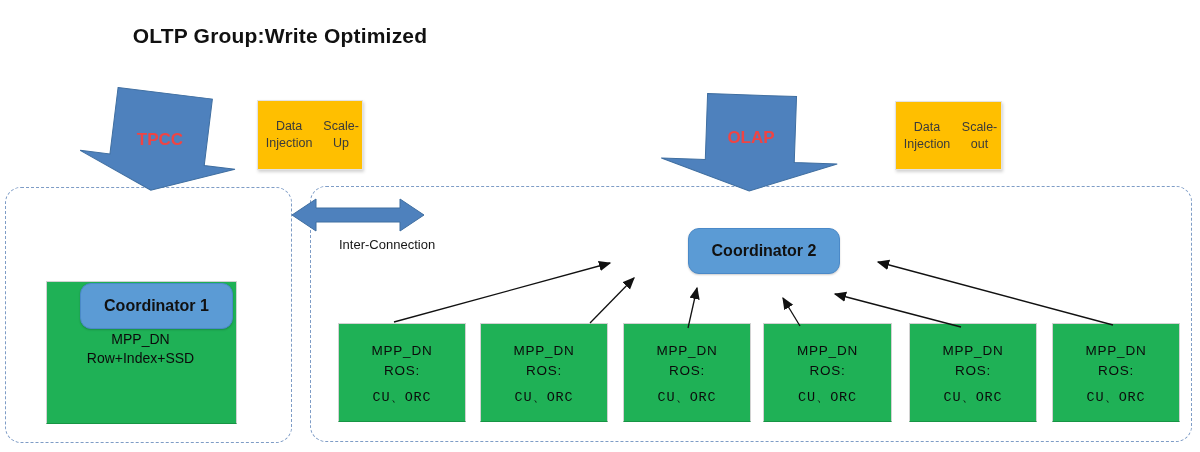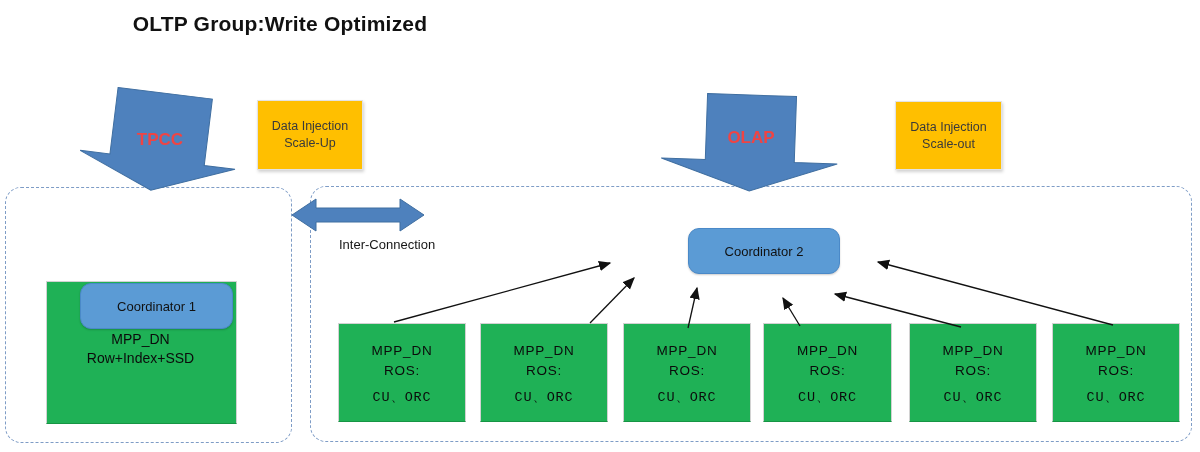--- a/index.html
+++ b/index.html
@@ -9,42 +9,42 @@
     --c-coordinator_border:#4A89C8;
     --c-node_green:#1FB156;
     --c-badge_orange:#FFBF00;
     --c-dashed_border:#7E9CC6;
     --c-thin_arrow:#111111;
   }
   html,body{margin:0;padding:0;background:#fff;}
   body{font-family:"Liberation Sans","DejaVu Sans",sans-serif;color:#1a1a1a;}
   #canvas{position:relative;width:1200px;height:452px;background:#fff;overflow:hidden;}
 
-  .title{position:absolute;top:12px;width:380px;text-align:center;
+  .title{position:absolute;top:24px;width:380px;text-align:center;
          font-size:21px;font-weight:bold;color:#111;letter-spacing:.2px;z-index:4;}
   .title.oltp{left:90px;}
   .title.olap{left:668px;}
 
   .dashed-box{position:absolute;border:1.5px dashed var(--c-dashed_border);
               border-radius:16px;background:transparent;z-index:1;}
   .dashed-box.left{left:5px;top:187px;width:285px;height:254px;}
   .dashed-box.right{left:310px;top:186px;width:880px;height:254px;}
 
   .badge{position:absolute;background:var(--c-badge_orange);border:1px solid #e3e3e3;
          box-shadow:1px 2px 3px rgba(0,0,0,.18);z-index:2;
-         display:flex;flex-direction:column;justify-content:center;align-items:center;
+         display:flex;flex-direction:row;justify-content:center;align-items:center;
          font-size:12.5px;color:#3a3a3a;line-height:17px;text-align:center;}
   .badge.injection{left:257px;top:100px;width:104px;height:68px;}
   .badge.analysis{left:895px;top:101px;width:105px;height:67px;}
 
   .coordinator{position:absolute;background:var(--c-coordinator_blue);
                border:1px solid var(--c-coordinator_border);border-radius:11px;
                box-shadow:0 1px 2px rgba(0,0,0,.2);z-index:2;
                display:flex;align-items:center;justify-content:center;
-               font-size:13px;font-weight:normal;color:#111;}
+               font-size:16px;font-weight:bold;color:#111;}
   .coordinator.c1{left:80px;top:283px;width:151px;height:44px;}
   .coordinator.c2{left:688px;top:228px;width:150px;height:44px;}
 
   .green-box{position:absolute;background:var(--c-node_green);border:1px solid #d2d2d2;
              border-bottom-color:#169544;z-index:2;}
   .green-box.big{left:46px;top:281px;width:189px;height:141px;}
 
   .big-node-text{position:absolute;left:46px;top:330px;width:189px;z-index:3;
                  text-align:center;font-size:14px;line-height:19px;color:#0b0b0b;}
 

